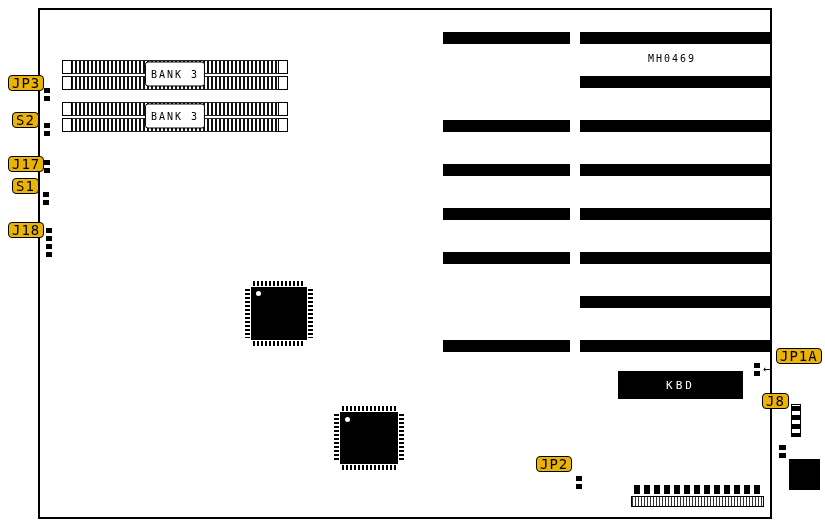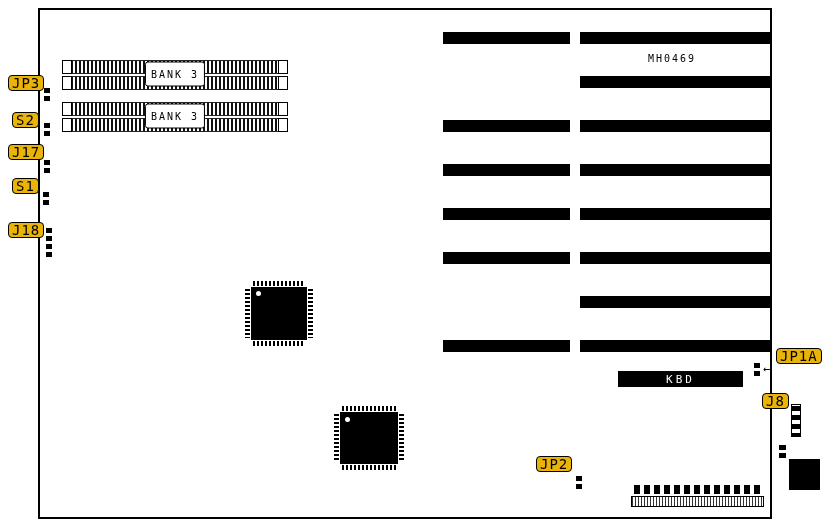--- a/index.html
+++ b/index.html
@@ -40,21 +40,21 @@
   .chip-label{position:absolute;left:50%;top:50%;transform:translate(-50%,-50%);
         background:#fff;border:1px solid #000;border-radius:3px;font-size:10px;line-height:14px;
         padding:0 3px;letter-spacing:2px;white-space:nowrap;z-index:4;}
 
   
   .pins-v{position:absolute;width:6px;
         background:repeating-linear-gradient(180deg,#000 0 5px,transparent 5px 8px);z-index:4;}
 
   .partno{position:absolute;font-size:10px;letter-spacing:2px;}
 
-  .kbd{position:absolute;left:618px;top:371px;width:125px;height:16px;background:#000;color:#fff;
+  .kbd{position:absolute;left:618px;top:371px;width:125px;height:28px;background:#000;color:#fff;
         display:flex;align-items:center;justify-content:center;font-size:11px;letter-spacing:3px;z-index:2;}
 
   .arrow{position:absolute;font-size:12px;line-height:12px;z-index:6;}
 
   .j8conn{position:absolute;left:791px;top:404px;width:8px;height:31px;border:1px solid #000;
         background:repeating-linear-gradient(180deg,#000 1px 6px,#fff 6px 10px);}
 
   .pwr-pins{position:absolute;left:634px;top:485px;width:126px;height:9px;
         background:repeating-linear-gradient(90deg,#000 0 6px,transparent 6px 10px);}
   .pwr-body{position:absolute;left:631px;top:496px;width:131px;height:9px;border:1px solid #000;
@@ -83,21 +83,21 @@
     <div class="simm s2"></div>
     <div class="bank-label">BANK 3</div>
   </div>
 
   <div class="lbl" style="left:8px;top:75px">JP3</div>
   <div class="pins-v" style="left:44px;top:88px;height:13px"></div>
 
   <div class="lbl" style="left:12px;top:112px">S2</div>
   <div class="pins-v" style="left:44px;top:123px;height:13px"></div>
 
-  <div class="lbl" style="left:8px;top:144px">J17</div>
+  <div class="lbl" style="left:8px;top:156px">J17</div>
   <div class="pins-v" style="left:44px;top:160px;height:13px"></div>
 
   <div class="lbl" style="left:12px;top:178px">S1</div>
   <div class="pins-v" style="left:43px;top:192px;height:13px"></div>
 
   <div class="lbl" style="left:8px;top:222px">J18</div>
   <div class="pins-v" style="left:46px;top:228px;height:29px"></div>
 
   <div class="slot" style="left:443px;top:32px;width:127px"></div>
   <div class="slot" style="left:443px;top:120px;width:127px"></div>

